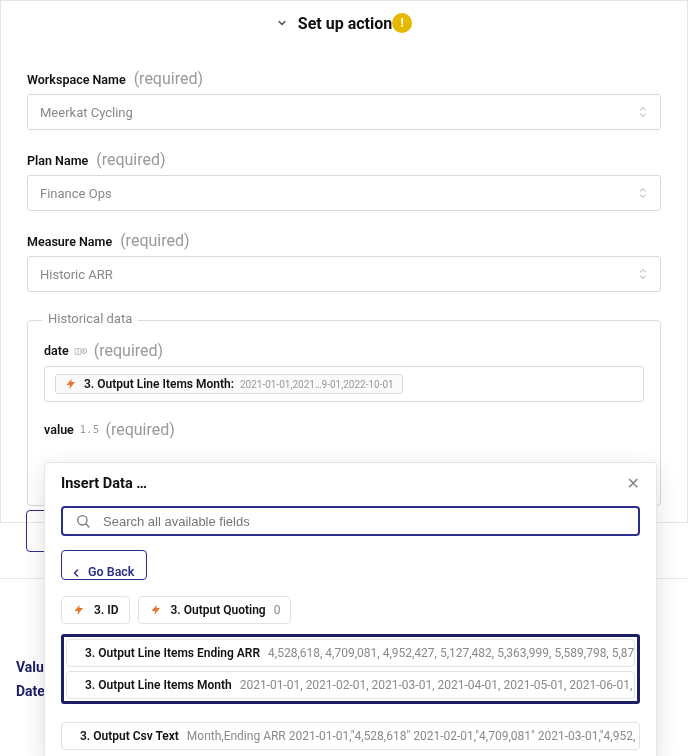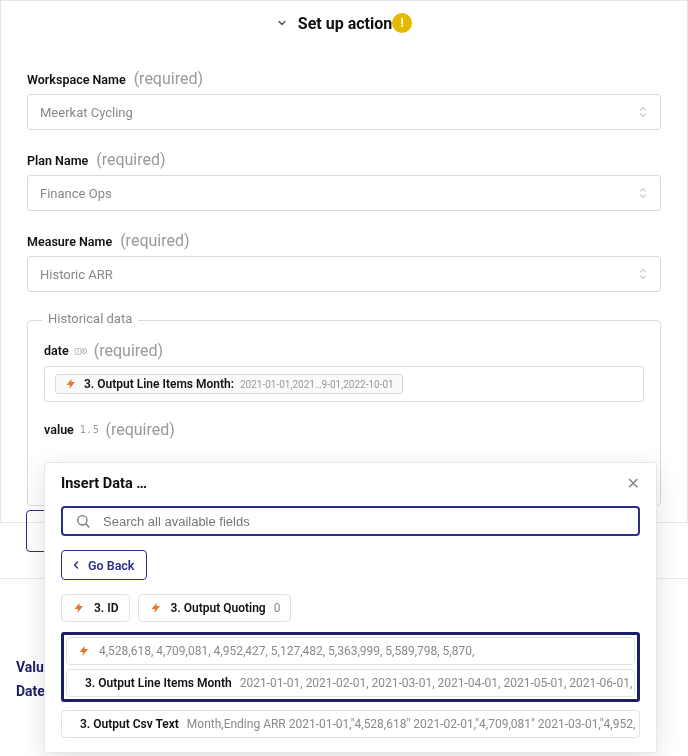--- a/index.html
+++ b/index.html
@@ -88,42 +88,42 @@
     height: 30px; display: flex; align-items: center; gap: 10px;
     padding: 0 12px;
   }
   .search-icon { width: 16px; height: 16px; }
   .search-input {
     border: none; outline: none; flex: 1; font-size: 13px; color: #555;
   }
   .go-back {
     margin-top: 14px;
     border: 1px solid #2b2f8a; border-radius: 4px;
-    height: 30px; display: inline-flex; align-items: center; gap: 6px;
+    height: 30px; display: inline-flex; align-items: flex-end; gap: 6px;
     padding: 0 12px 0 8px; color: #2b2f8a; font-weight: 600; font-size: 12.5px;
     cursor: pointer; background: #fff;
   }
   .go-back .chev { width: 12px; height: 12px; }
   .chip-row { display: flex; flex-wrap: wrap; gap: 8px; margin-top: 14px; }
   .chip {
     display: inline-flex; align-items: center; gap: 8px;
     border: 1px solid #e2e2e2; border-radius: 4px;
     background: #fff; padding: 6px 10px; font-size: 12px;
     cursor: pointer; white-space: nowrap;
     overflow: hidden;
   }
   .chip-name { font-weight: 600; }
   .chip-val { color: #8a8a8a; }
   .chip.wide { width: 100%; }
   .highlight-box {
     margin-top: 10px;
     border: 3px solid #1c1f66; border-radius: 3px; padding: 2px;
     display: flex; flex-direction: column; gap: 4px;
   }
-  .bottom-strip { margin-top: 8px; }
+  .bottom-strip { margin-top: 18px; }
   .left-labels {
     position: absolute; left: 16px; top: 655px; z-index: 5;
     font-weight: 700; color: #1c1f66; font-size: 14px; line-height: 24px;
   }
   .bottom-hr {
     position: absolute; left: 0; top: 578px; width: 688px; height: 0;
     border-top: 1px solid #e8e8e8;
   }
   .btn-outline-fragment {
     position: absolute; left: 26px; top: 510px; width: 24px; height: 42px;
@@ -282,20 +282,21 @@
       </div>
     </div>
 
     <div class="highlight-box">
       <div class="chip wide">
         <span class="zap">
             <svg viewBox="0 0 24 24">
               <path fill="#e6772e" d="M13 2 3 14h7l-1 8 11-14h-7l0-6z"></path>
             </svg>
           </span>
+        <span class="chip-name">3. Output Line Items Ending ARR</span>
         <span class="chip-val">4,528,618, 4,709,081, 4,952,427, 5,127,482, 5,363,999, 5,589,798, 5,870,</span>
       </div>
       <div class="chip wide">
         <span class="zap">
             <svg viewBox="0 0 24 24">
               <path fill="#e6772e" d="M13 2 3 14h7l-1 8 11-14h-7l0-6z"></path>
             </svg>
           </span>
         <span class="chip-name">3. Output Line Items Month</span>
         <span class="chip-val">2021-01-01, 2021-02-01, 2021-03-01, 2021-04-01, 2021-05-01, 2021-06-01, 2</span>

